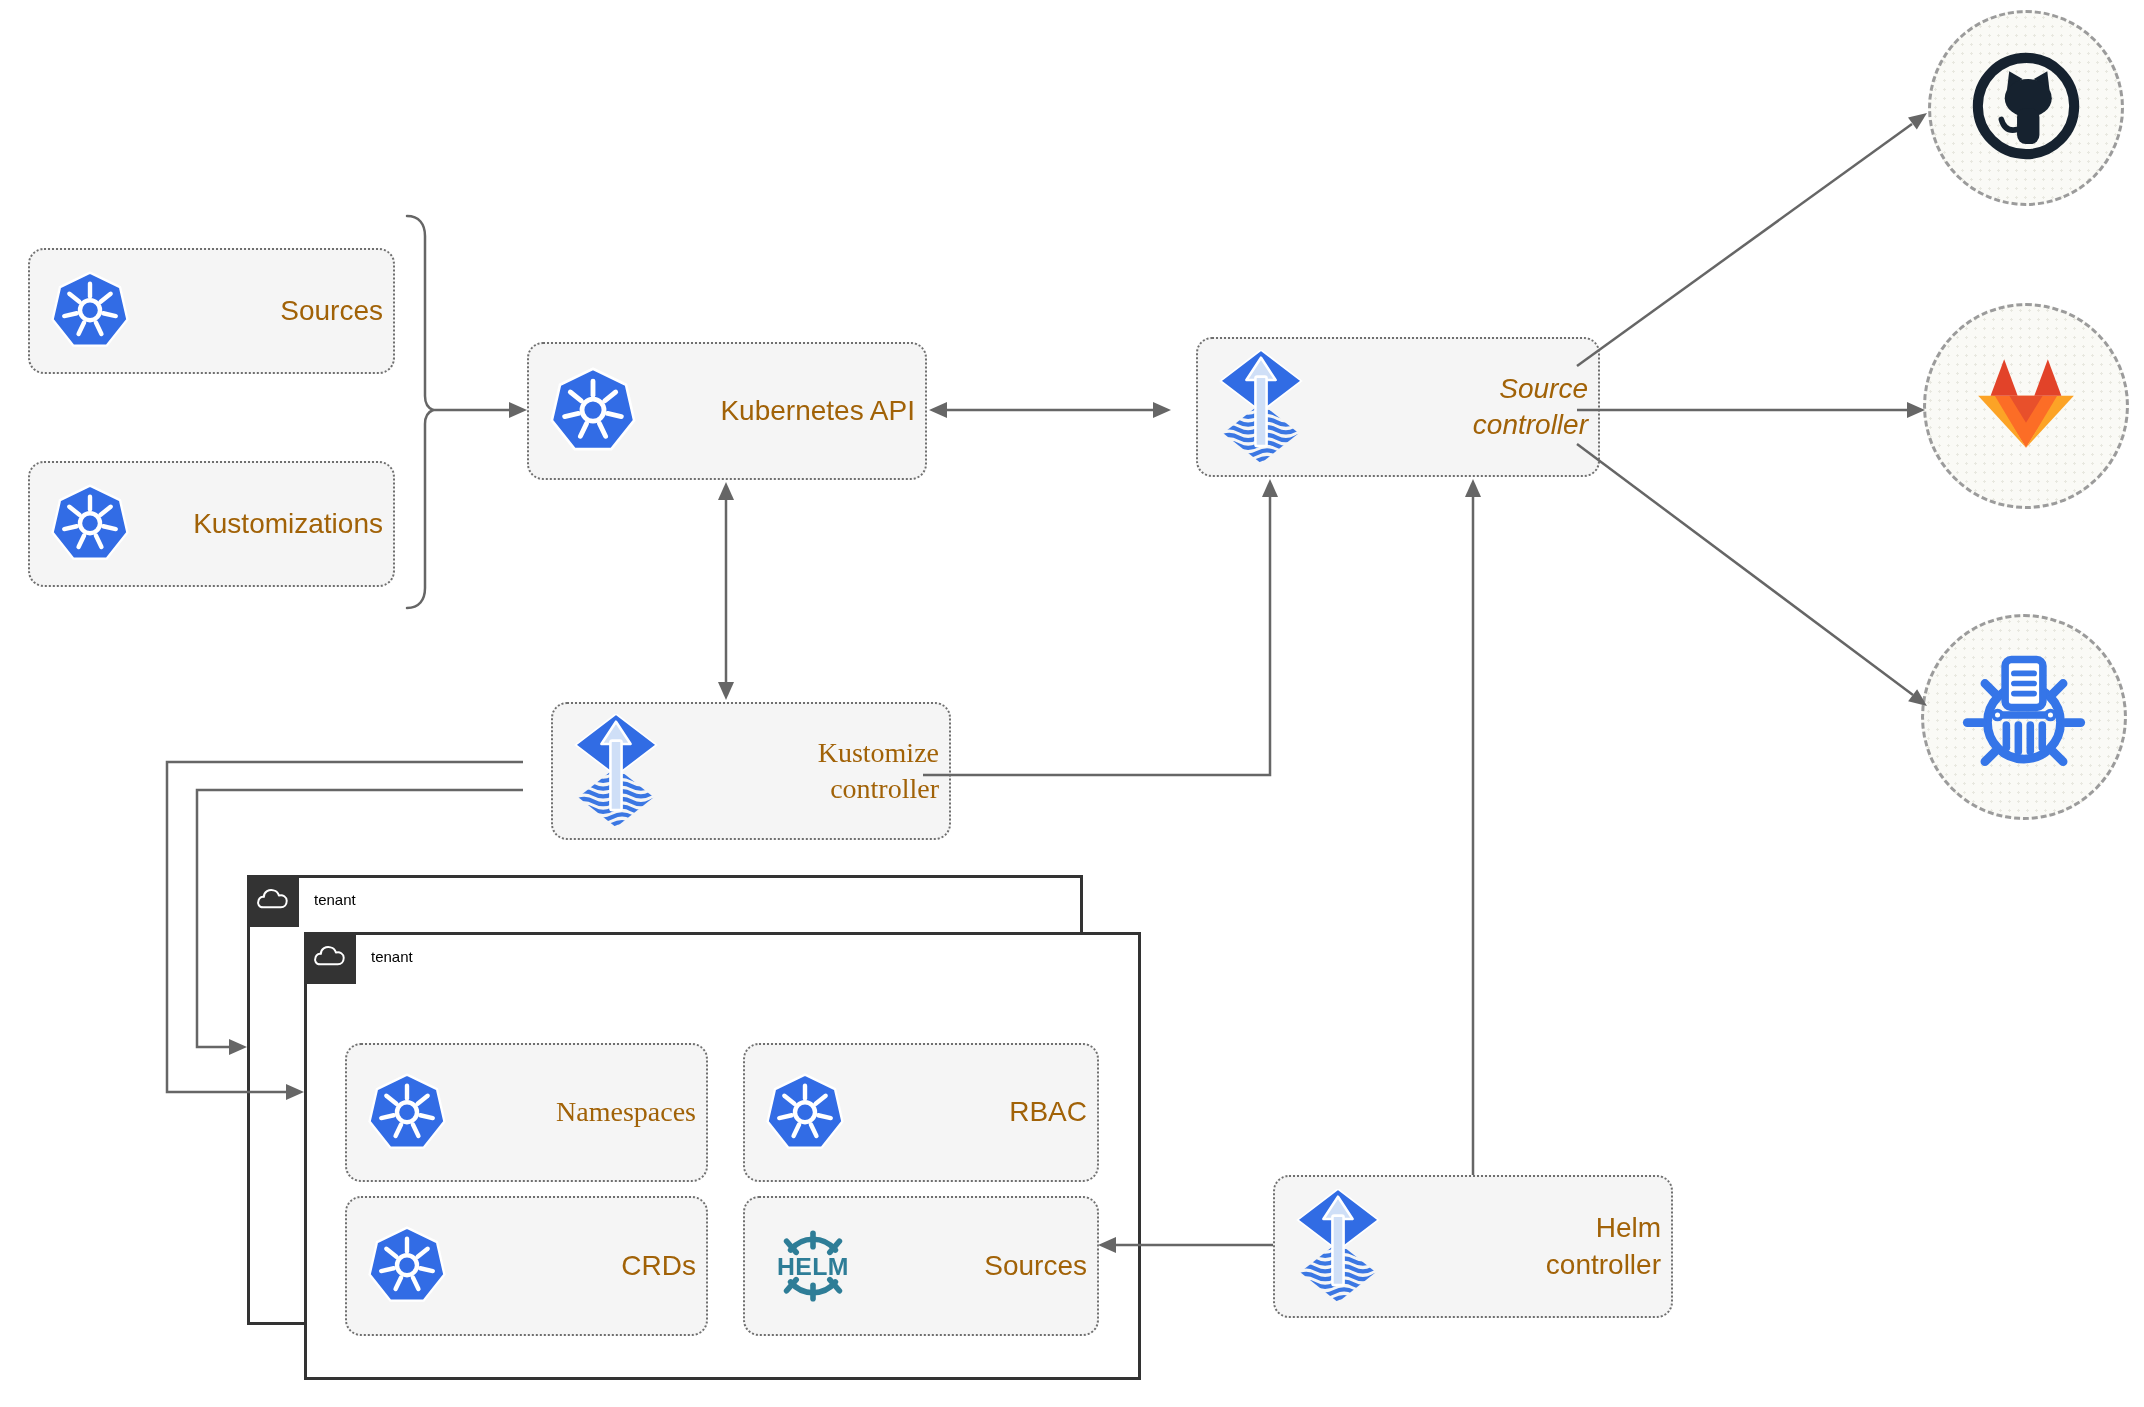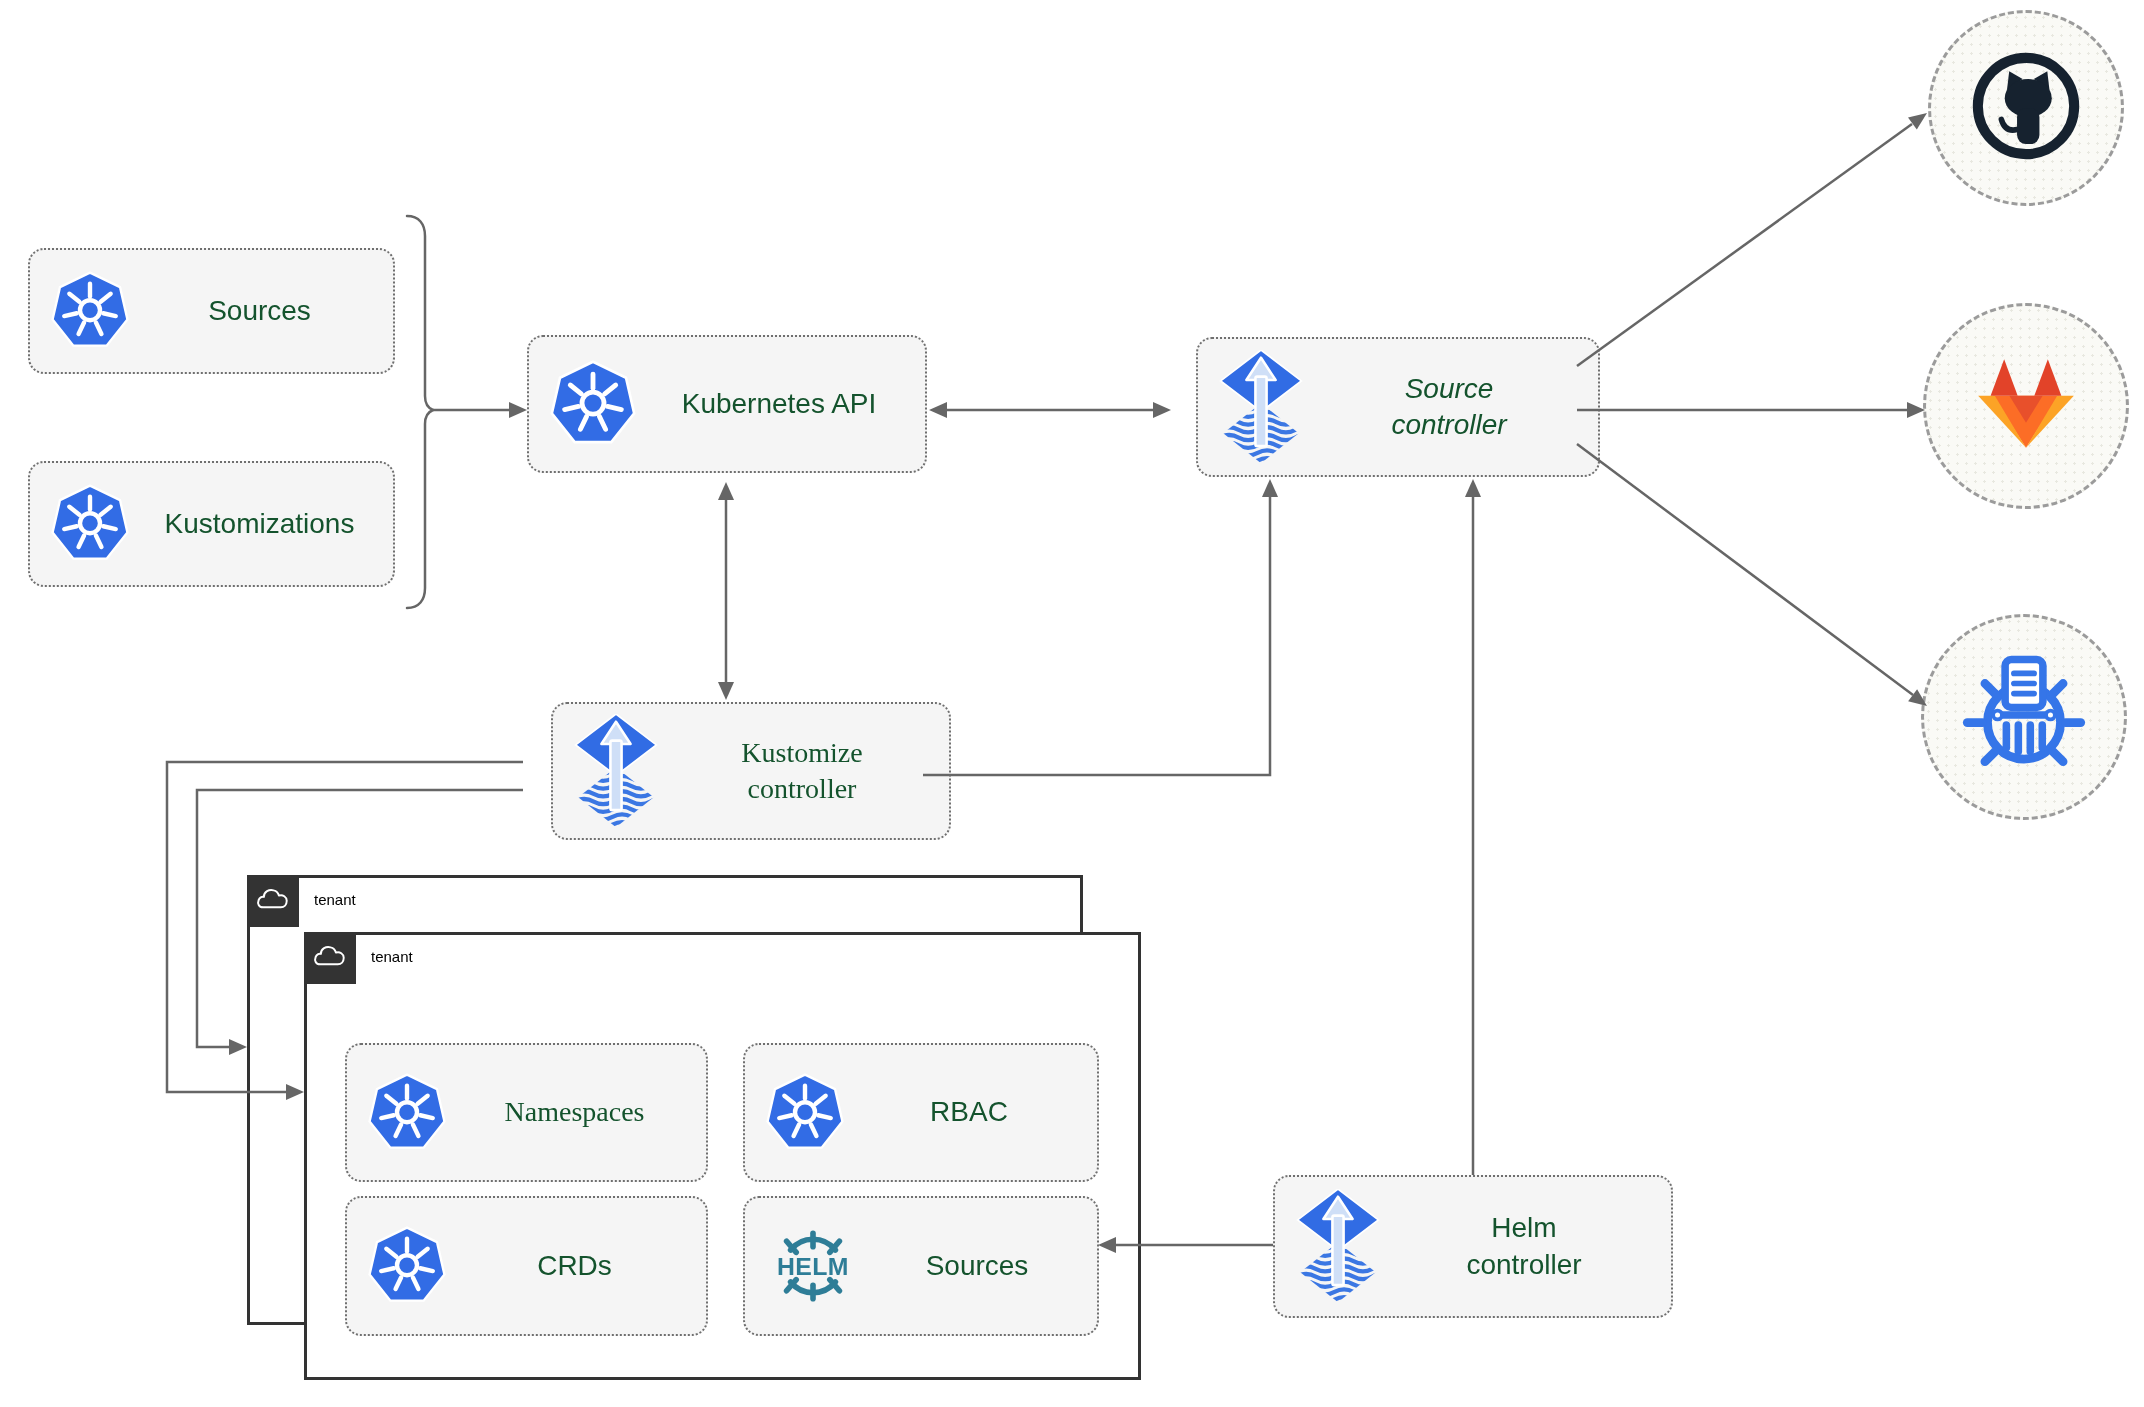--- a/index.html
+++ b/index.html
@@ -4,21 +4,21 @@
 <style>
   html,body{margin:0;padding:0;background:#ffffff;}
   body{width:2144px;height:1407px;position:relative;overflow:hidden;
        font-family:"Liberation Sans",sans-serif;}
 
   
   .node{position:absolute;box-sizing:border-box;background:#f5f5f5;
         border:2px dotted #6f6f6f;border-radius:16px;
         display:flex;align-items:center;z-index:3;}
   .node .icon{flex:0 0 auto;margin-left:20px;display:flex;align-items:center;justify-content:center;}
-  .node .lbl{flex:1 1 auto;text-align:center;font-size:28px;color:#14532d;
+  .node .lbl{flex:1 1 auto;text-align:right;font-size:28px;color:#a16207;
              line-height:1.3;white-space:pre-line;padding:0 10px 0 6px;}
 
   
   .tenant{position:absolute;box-sizing:border-box;background:#ffffff;
           border:3px solid #333333;}
   .tenant-tab{position:absolute;top:-3px;left:-3px;width:52px;height:52px;
               background:#333333;display:flex;align-items:center;justify-content:center;}
   .tenant-label{position:absolute;left:64px;top:13px;font-size:15px;color:#000;}
   #tenant-outer{left:247px;top:875px;width:836px;height:450px;z-index:1;}
   #tenant-inner{left:304px;top:932px;width:837px;height:448px;z-index:2;}
@@ -93,21 +93,21 @@
 
 <div class="node" style="left:28px;top:461px;width:367px;height:126px;">
   <span class="icon">
     <svg width="80" height="80">
         <use href="#sym-k8s"></use>
       </svg>
     </span>
   <span class="lbl">Kustomizations</span>
 </div>
 
-<div class="node" style="left:527px;top:335px;width:400px;height:138px;">
+<div class="node" style="left:527px;top:342px;width:400px;height:138px;">
   <span class="icon">
     <svg width="88" height="88">
         <use href="#sym-k8s"></use>
       </svg>
     </span>
   <span class="lbl">Kubernetes API</span>
 </div>
 
 <div class="node" style="left:1196px;top:337px;width:404px;height:140px;font-style:italic;">
   <span class="icon">

